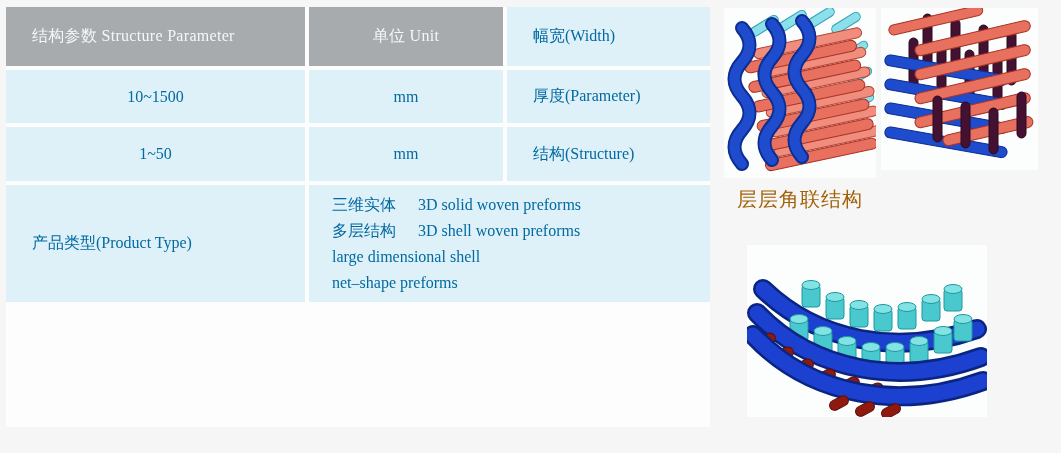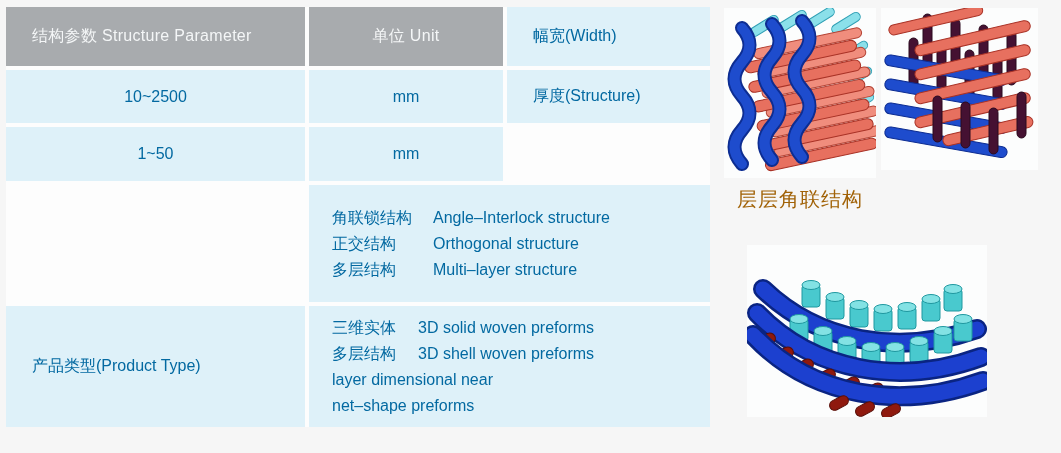--- a/index.html
+++ b/index.html
@@ -2,21 +2,21 @@
 <html><head>
 <meta charset="utf-8">
 <style>
   html,body { margin:0; padding:0; }
   body {
     width:1061px; height:453px;
     background:#f6f6f6;
     font-family:"Liberation Sans","DejaVu Sans",sans-serif;
     -webkit-font-smoothing:antialiased;
   }
-  .canvas { position:relative; width:1061px; height:453px; overflow:hidden; }
+  .canvas { position:relative; width:1061px; height:453px; overflow:hidden;font-family:Liberation Serif, serif; }
 
   
   .spec-table {
     position:absolute; left:6px; top:7px;
     display:grid;
     grid-template-columns:299px 194px 203px;
     grid-template-rows:59px 53px 54px 117px 121px;
     gap:4px;
     background:#fdfdfd;
   }
@@ -57,54 +57,41 @@
 <body>
 
 <div class="canvas">
 
   <div class="spec-table">
 
     <div class="cell head param">结构参数 Structure Parameter</div>
     <div class="cell head center">单位 Unit</div>
 
     <div class="cell param">幅宽(Width)</div>
-    <div class="cell center">10~2500</div>
+    <div class="cell center">10~1500</div>
     <div class="cell center">mm</div>
 
-    <div class="cell param">厚度(Structure)</div>
+    <div class="cell param">厚度(Parameter)</div>
     <div class="cell center">1~50</div>
     <div class="cell center">mm</div>
 
-    <div class="cell multiline spanned">
-      <div class="line">
-        <span class="zh">角联锁结构</span>
-        <span class="en">Angle–Interlock structure</span>
-      </div>
-      <div class="line">
-        <span class="zh">正交结构</span>
-        <span class="en">Orthogonal structure</span>
-      </div>
-      <div class="line">
-        <span class="zh">多层结构</span>
-        <span class="en">Multi–layer structure</span>
-      </div>
-    </div>
+    <div class="cell param">结构(Structure)</div>
 
     <div class="cell param">产品类型(Product Type)</div>
     <div class="cell multiline spanned r4">
       <div class="line">
         <span class="zh">三维实体</span>
         <span class="en">3D solid woven preforms</span>
       </div>
       <div class="line">
         <span class="zh">多层结构</span>
         <span class="en">3D shell woven preforms</span>
       </div>
       <div class="line">
-        <span class="en">layer dimensional near</span>
+        <span class="en">large dimensional shell</span>
       </div>
       <div class="line cont">
         <span class="en">net–shape preforms</span>
       </div>
     </div>
   </div>
 
   <div class="fig-card" id="fig1">
     <svg width="152" height="170" viewBox="0 0 152 170">
 

